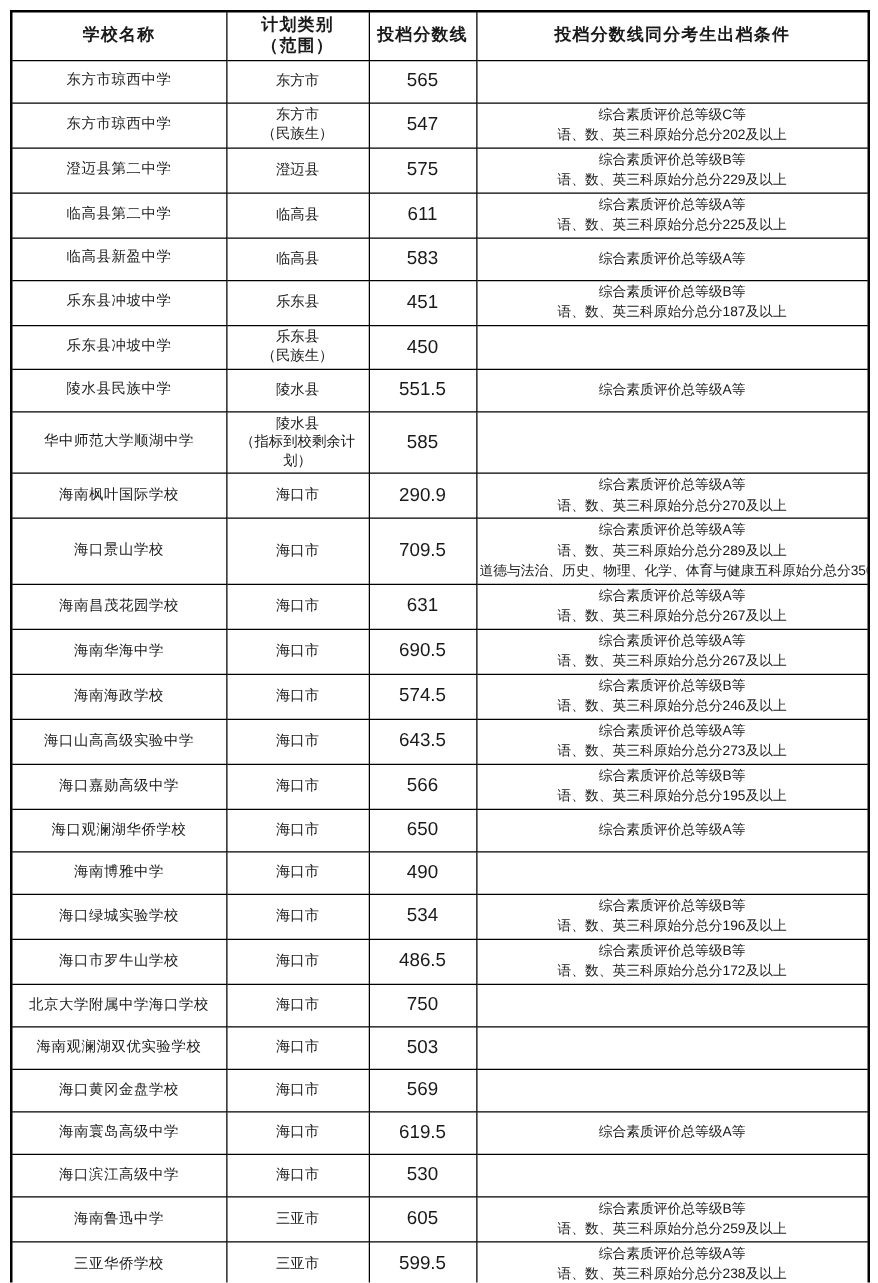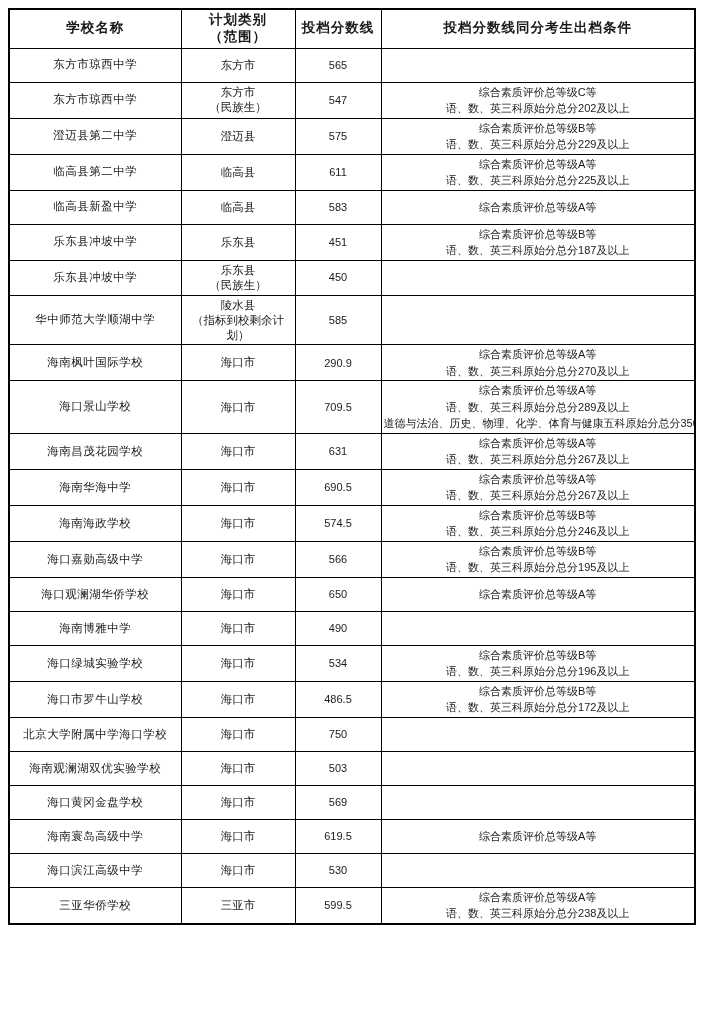--- a/index.html
+++ b/index.html
@@ -38,21 +38,21 @@
     line-height: 1.25;
     letter-spacing: 1px;
   }
   .score-table tbody td {
     height: 34px;
     font-size: 11.5px;
     line-height: 1.35;
   }
   .score-table td.school { letter-spacing: 0.5px; font-family: Liberation Mono, monospace; }
   .score-table td.cat { line-height: 1.3; margin-top: 24px; }
-  .score-table td.score { font-size: 11px; }
+  .score-table td.score { font-size: 15px; }
   .score-table td.cond { font-size: 11px; line-height: 1.5; padding: 1px 2px; }
   .cond-line { white-space: nowrap; }
 </style>
 </head>
 <body>
 
 <div class="page">
   <table class="score-table">
     <colgroup>
       <col style="width:172px">
@@ -144,20 +144,30 @@
         <tr>
           <td class="school">乐东县冲坡中学</td>
           <td class="cat">
             <div>乐东县</div>
             <div>（民族生）</div>
           </td>
           <td class="score">450</td>
           <td class="cond"></td>
         </tr>
         <tr>
+          <td class="school">陵水县民族中学</td>
+          <td class="cat">
+            <div>陵水县</div>
+          </td>
+          <td class="score">551.5</td>
+          <td class="cond">
+            <div class="cond-line">综合素质评价总等级A等</div>
+          </td>
+        </tr>
+        <tr>
           <td class="school">华中师范大学顺湖中学</td>
           <td class="cat">
             <div>陵水县</div>
             <div>（指标到校剩余计划）</div>
           </td>
           <td class="score">585</td>
           <td class="cond"></td>
         </tr>
         <tr>
           <td class="school">海南枫叶国际学校</td>
@@ -209,20 +219,31 @@
           <td class="cat">
             <div>海口市</div>
           </td>
           <td class="score">574.5</td>
           <td class="cond">
             <div class="cond-line">综合素质评价总等级B等</div>
             <div class="cond-line">语、数、英三科原始分总分246及以上</div>
           </td>
         </tr>
         <tr>
+          <td class="school">海口山高高级实验中学</td>
+          <td class="cat">
+            <div>海口市</div>
+          </td>
+          <td class="score">643.5</td>
+          <td class="cond">
+            <div class="cond-line">综合素质评价总等级A等</div>
+            <div class="cond-line">语、数、英三科原始分总分273及以上</div>
+          </td>
+        </tr>
+        <tr>
           <td class="school">海口嘉勋高级中学</td>
           <td class="cat">
             <div>海口市</div>
           </td>
           <td class="score">566</td>
           <td class="cond">
             <div class="cond-line">综合素质评价总等级B等</div>
             <div class="cond-line">语、数、英三科原始分总分195及以上</div>
           </td>
         </tr>
@@ -300,20 +321,31 @@
             <div class="cond-line">综合素质评价总等级A等</div>
           </td>
         </tr>
         <tr>
           <td class="school">海口滨江高级中学</td>
           <td class="cat">
             <div>海口市</div>
           </td>
           <td class="score">530</td>
           <td class="cond"></td>
+        </tr>
+        <tr>
+          <td class="school">海南鲁迅中学</td>
+          <td class="cat">
+            <div>三亚市</div>
+          </td>
+          <td class="score">605</td>
+          <td class="cond">
+            <div class="cond-line">综合素质评价总等级B等</div>
+            <div class="cond-line">语、数、英三科原始分总分259及以上</div>
+          </td>
         </tr>
         <tr>
           <td class="school">三亚华侨学校</td>
           <td class="cat">
             <div>三亚市</div>
           </td>
           <td class="score">599.5</td>
           <td class="cond">
             <div class="cond-line">综合素质评价总等级A等</div>
             <div class="cond-line">语、数、英三科原始分总分238及以上</div>

